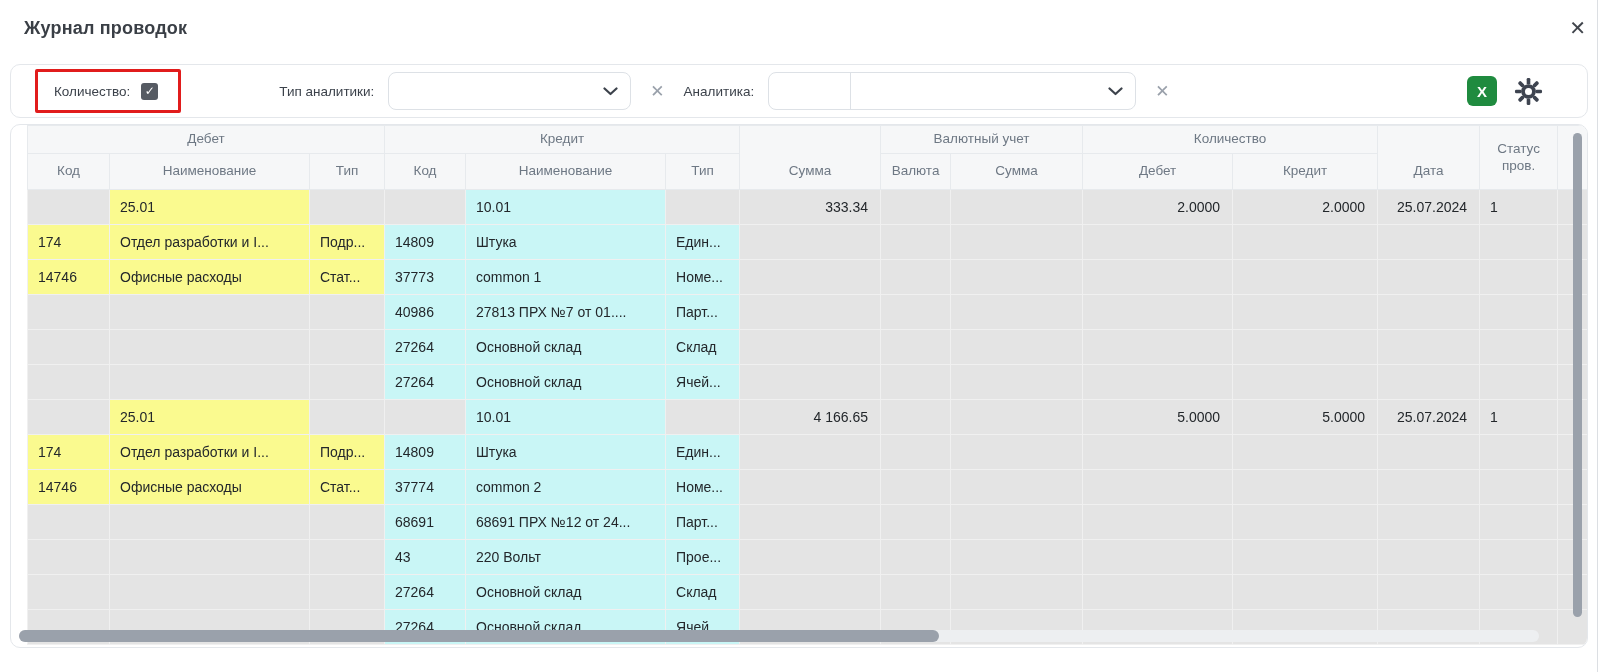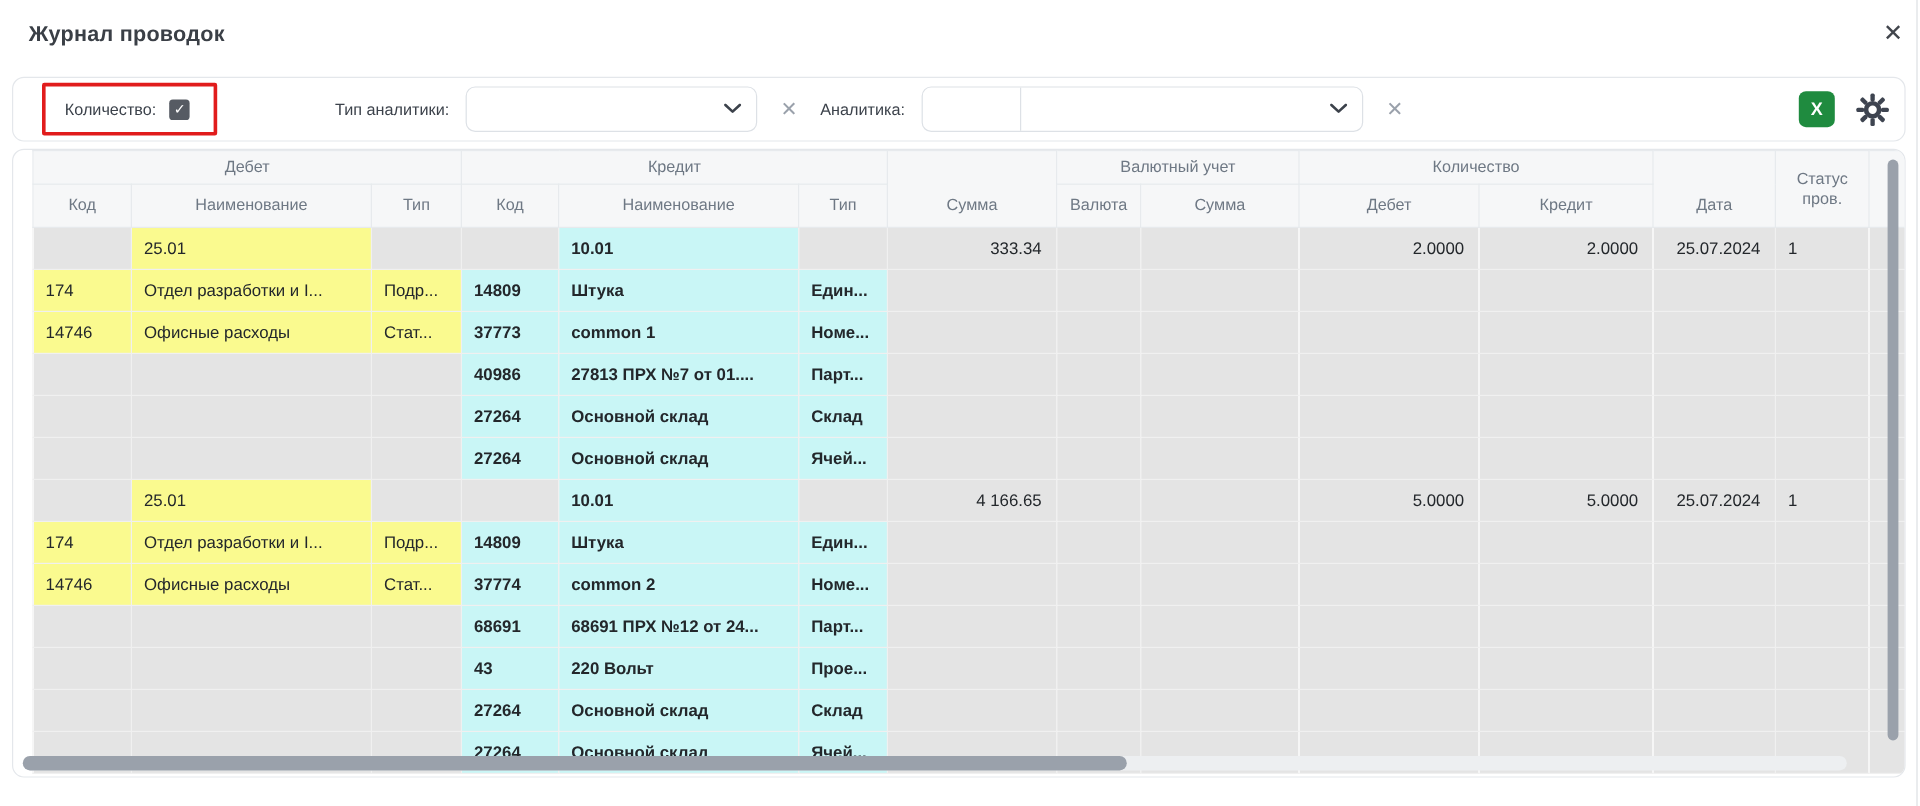--- a/index.html
+++ b/index.html
@@ -13,21 +13,21 @@
 
   
   .titlebar { position:absolute; top:0; left:0; right:0; height:56px; }
   .page-title { position:absolute; left:24px; top:18px; margin:0; font-size:18px; font-weight:600; color:#3a3f46; letter-spacing:.2px; }
   .close-btn { position:absolute; right:14px; top:18px; font-size:20px; font-weight:700; color:#41454c; cursor:pointer; line-height:1; }
 
   
   .toolbar {
     position:absolute; left:10px; right:12px; top:64px; height:54px;
     border:1px solid #e4e7eb; border-radius:10px; background:#fff;
-    display:flex; align-items:center; padding-right:12px;
+    display:flex; align-items:center; padding-right:44px;
   }
   .toolbar label { font-size:13.5px; color:#3c424b; white-space:nowrap; }
   .qty-box {
     margin-left:24px; height:44px; padding:0 20px 0 16px; border:3px solid #e11c1c; border-radius:2px;
     display:flex; align-items:center; gap:11px;
   }
   .checkbox {
     width:17px; height:17px; background:#565b63; border-radius:3px; color:#fff;
     display:flex; align-items:center; justify-content:center; font-size:12px; font-weight:700; cursor:pointer;
   }
@@ -64,21 +64,21 @@
   }
   .hr1 th { height:28px; }
   .hr2 th { height:36px; }
   th.vbottom { vertical-align:bottom; padding-bottom:9px; }
   th.vmid { vertical-align:middle; }
   td {
     height:35px; font-size:14px; color:#23272b; background:#e4e4e4;
     border:1px solid #f0f0f0; padding:0 10px; white-space:nowrap; overflow:hidden;
   }
   td.y { background:#fafa8f; }
-  td.b { background:#c9f6f6;font-weight:bold; }
+  td.b { background:#c9f6f6; }
   td.num { text-align:right; padding-right:12px; }
 
   
   .vscroll { position:absolute; top:8px; right:5px; bottom:30px; width:9px; border-radius:5px; }
   .vthumb { width:100%; height:100%; background:#9aa1ab; border-radius:5px; cursor:pointer; }
   .hscroll {
     position:absolute; left:8px; bottom:5px; height:12px; width:calc(100% - 56px);
     background:#edeff1; border-radius:6px;
   }
   .hthumb { width:920px; height:100%; background:#9aa1ab; border-radius:6px; cursor:pointer; }

